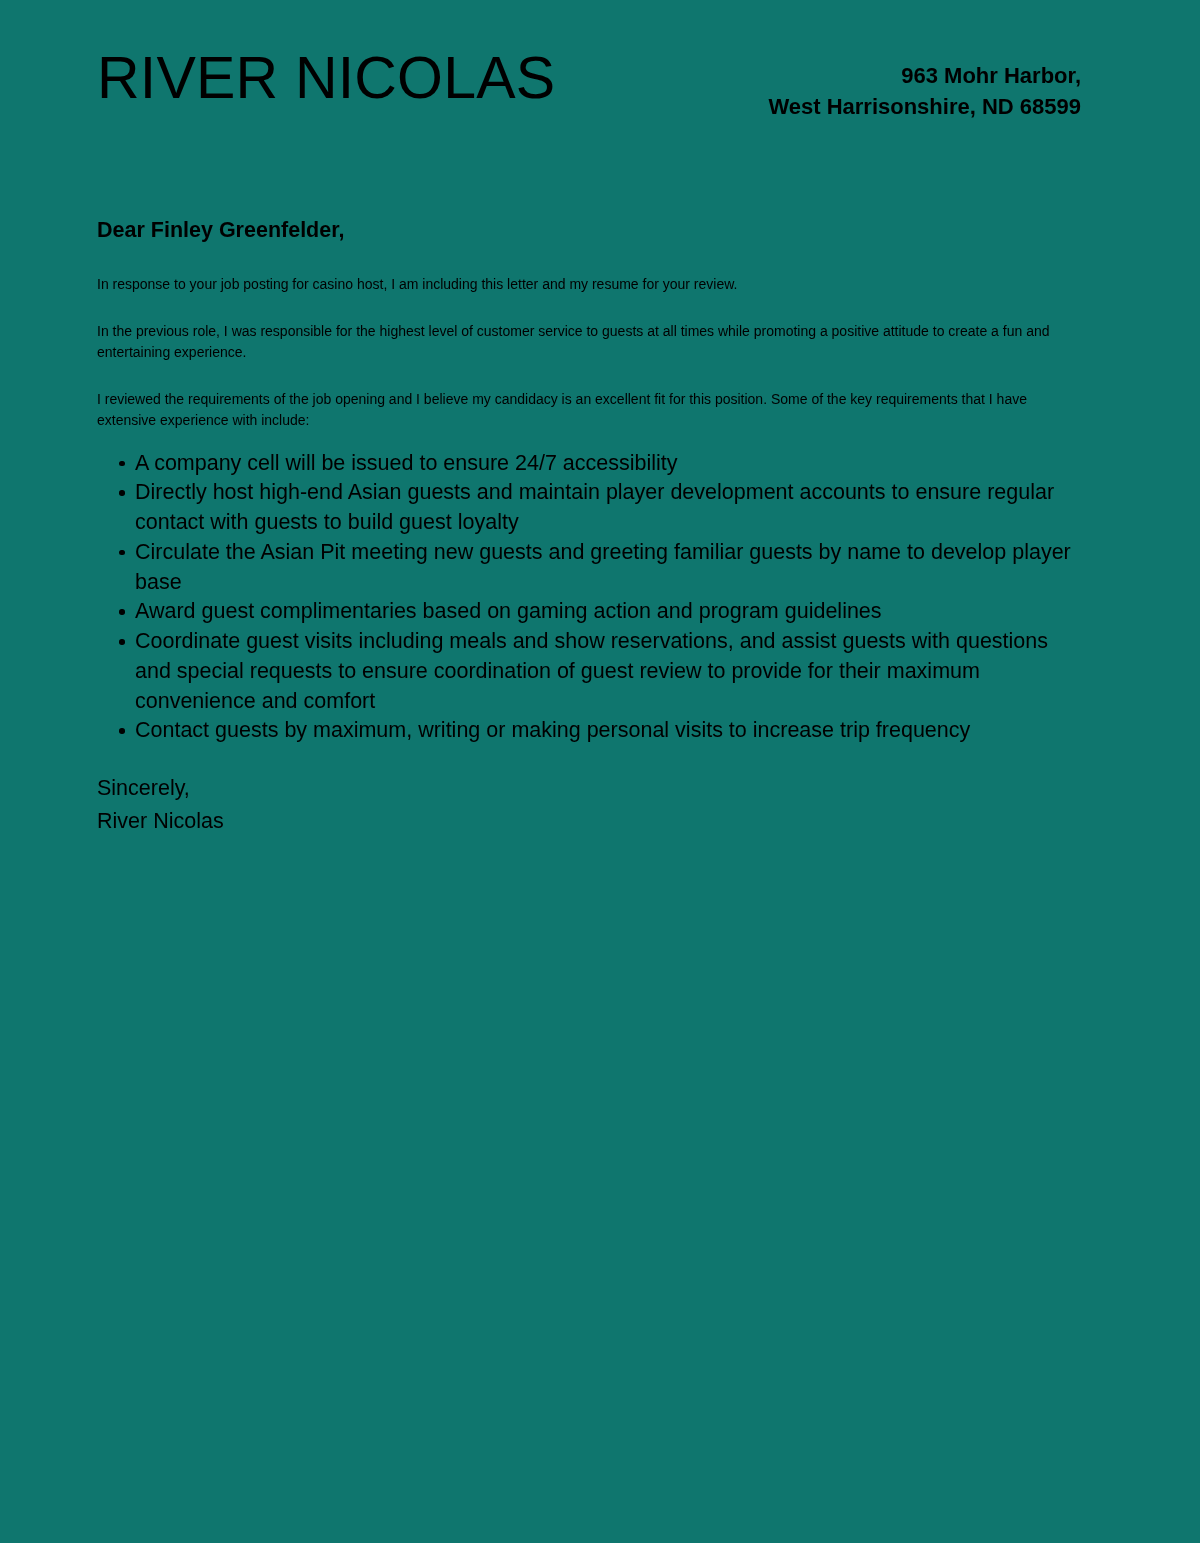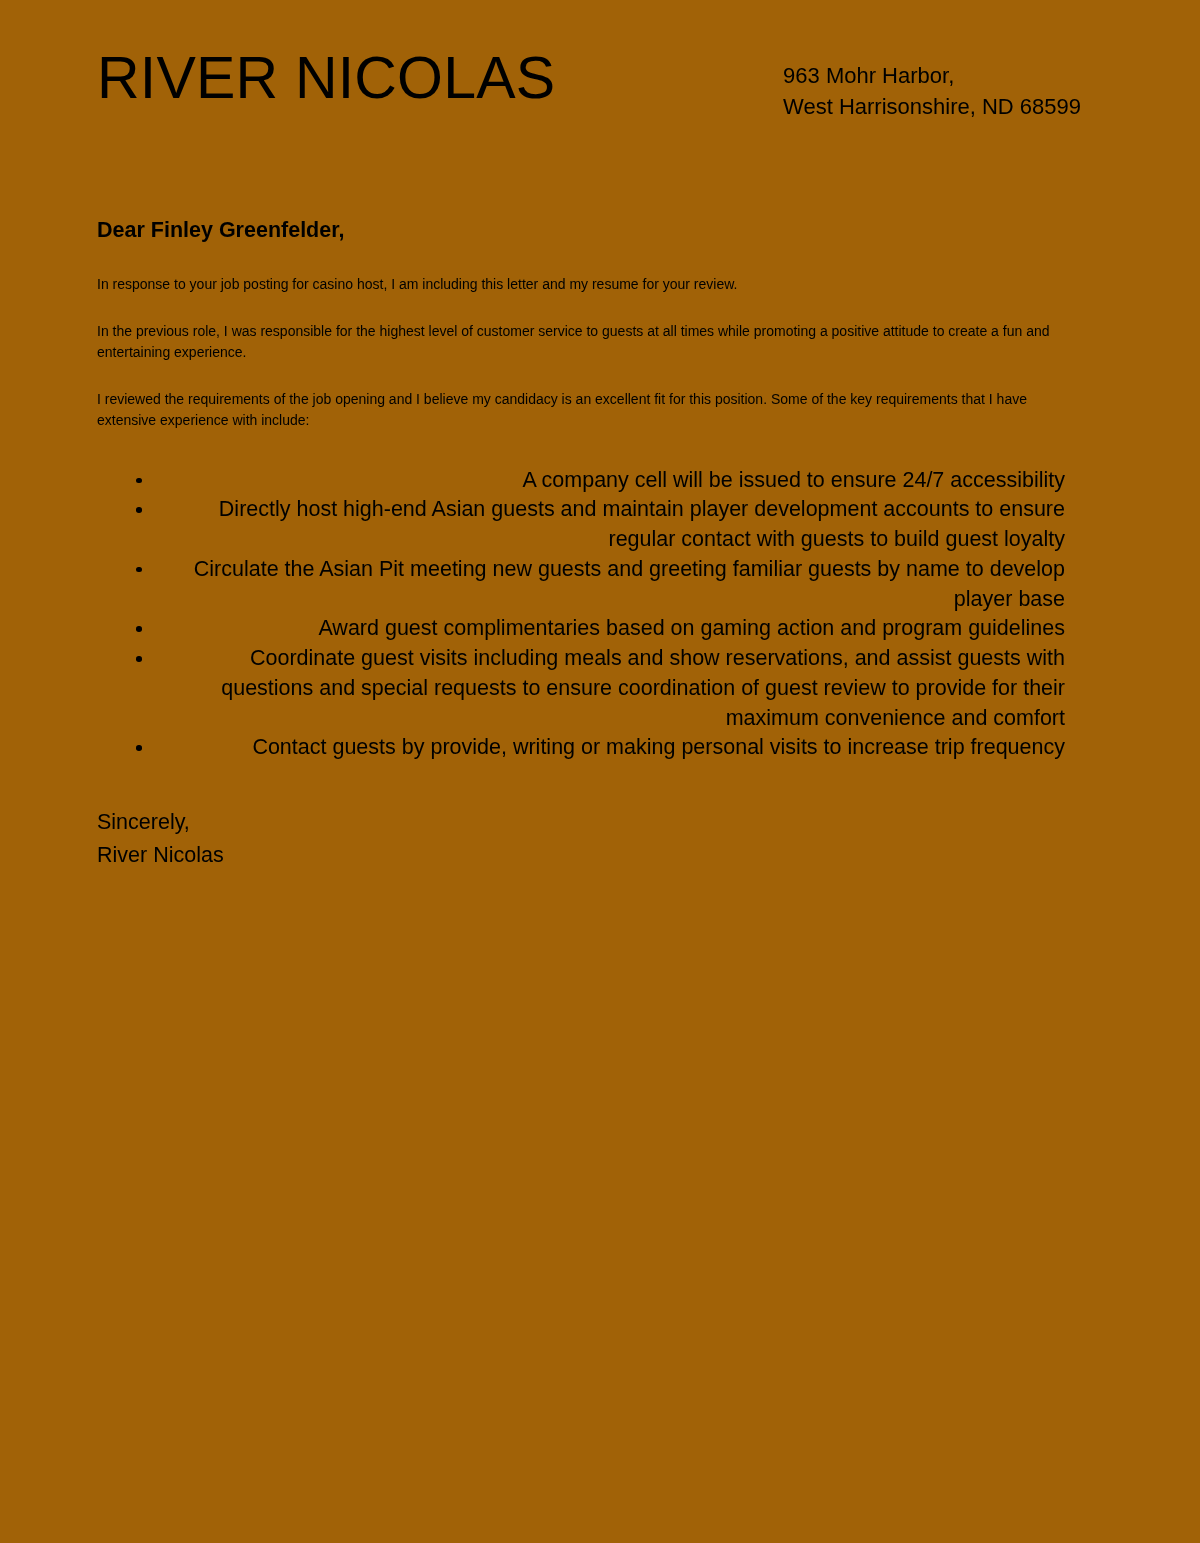--- a/index.html
+++ b/index.html
@@ -12,21 +12,21 @@
     height: 1543px;
     font-family: "Liberation Sans", sans-serif;
     color: #000000;
     -webkit-font-smoothing: antialiased;
   }
 
   .page {
     position: relative;
     width: 1200px;
     height: 1543px;
-    background: #a16207;
+    background: #0f766e;
     box-sizing: border-box;
   }
 
   
   .letter-header {
     display: flex;
     align-items: flex-start;
     justify-content: space-between;
     padding: 48px 97px 0 97px;
     box-sizing: border-box;
@@ -40,22 +40,22 @@
     margin: 0;
     white-space: nowrap;
     color: #000000;
   }
 
   .address-block {
     margin-top: 12px;
     margin-right: 22px;
     font-size: 22px;
     line-height: 1.42;
-    font-weight: 400;
-    text-align: left;
+    font-weight: 700;
+    text-align: right;
     white-space: nowrap;
     color: #000000;
   }
   .address-line { display: block; }
 
   
   .letter-body {
     padding: 0 97px;
     box-sizing: border-box;
     width: 1029px;
@@ -77,24 +77,23 @@
   .para {
     font-size: 14px;
     font-weight: 400;
     line-height: 1.47;
     margin: 0;
     padding-top: 27px;
     color: #000000;
   }
 
   .requirements-list {
-    margin: 17px;
+    margin: 0;
     padding: 18px 0 0 0;
     list-style: none;
-    text-align: right;
   }
   .requirements-list li {
     position: relative;
     font-size: 21.5px;
     font-weight: 400;
     line-height: 1.385;
     padding-left: 38px;
     margin: 0;
     color: #000000;
   }
@@ -151,21 +150,21 @@
       <p class="para">In the previous role, I was responsible for the highest level of customer service to guests at all times while promoting a positive attitude to create a fun and entertaining experience.</p>
 
       <p class="para">I reviewed the requirements of the job opening and I believe my candidacy is an excellent fit for this position. Some of the key requirements that I have extensive experience with include:</p>
 
       <ul class="requirements-list">
         <li>A company cell will be issued to ensure 24/7 accessibility</li>
         <li>Directly host high-end Asian guests and maintain player development accounts to ensure regular contact with guests to build guest loyalty</li>
         <li>Circulate the Asian Pit meeting new guests and greeting familiar guests by name to develop player base</li>
         <li>Award guest complimentaries based on gaming action and program guidelines</li>
         <li>Coordinate guest visits including meals and show reservations, and assist guests with questions and special requests to ensure coordination of guest review to provide for their maximum convenience and comfort</li>
-        <li>Contact guests by provide, writing or making personal visits to increase trip frequency</li>
+        <li>Contact guests by maximum, writing or making personal visits to increase trip frequency</li>
       </ul>
 
 
       <div class="signature-block">
         <span class="signature-line">Sincerely,</span>
         <span class="signature-line">River Nicolas</span>
       </div>
 
     </div>
   </div>

